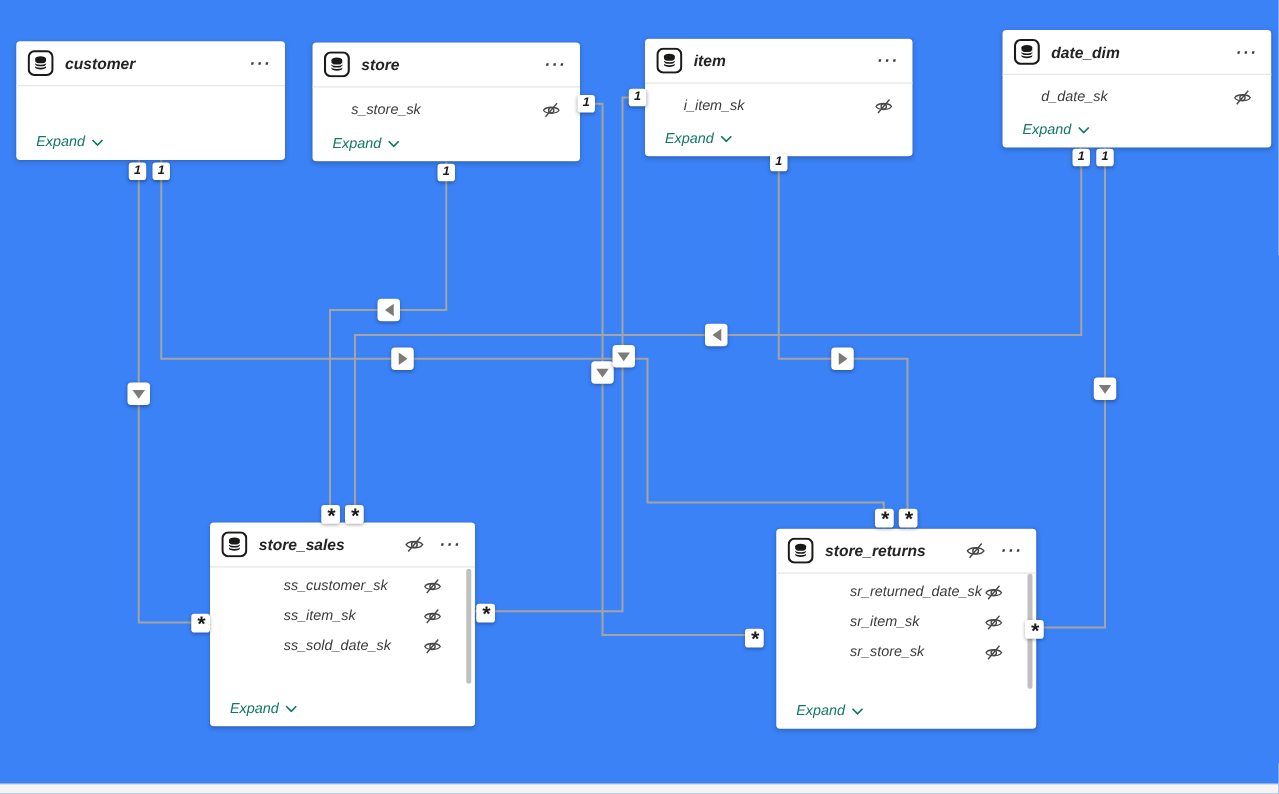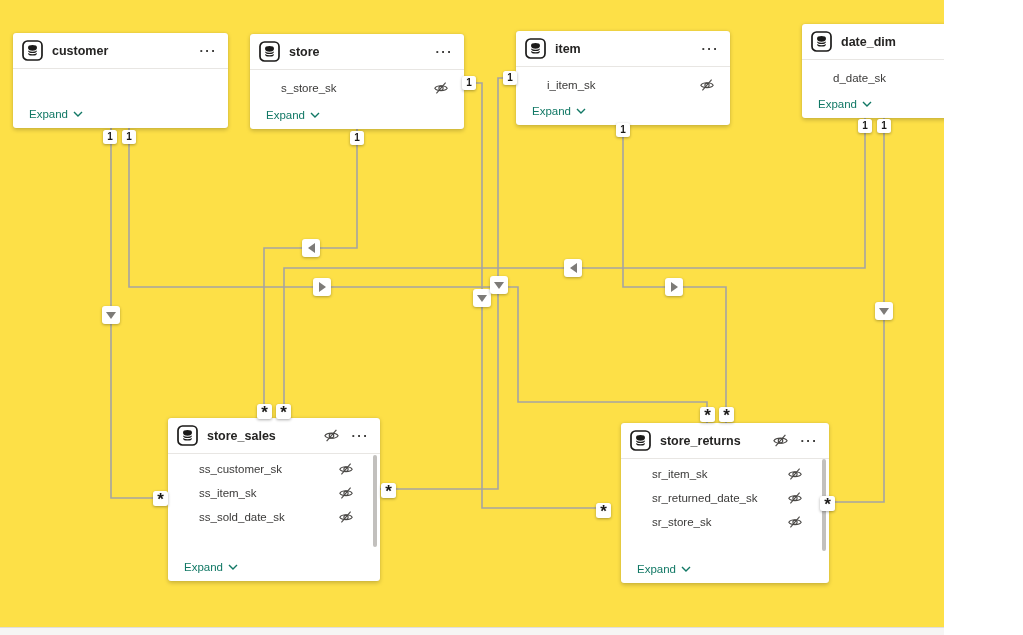--- a/index.html
+++ b/index.html
@@ -1,33 +1,33 @@
 <!DOCTYPE html>
 <html><head>
 <meta charset="utf-8">
 <style>
   html,body{margin:0;padding:0;}
-  .canvas{position:relative;width:944px;height:635px;background:#fde047;overflow:hidden;
-          font-family:"Liberation Sans",sans-serif;}
+  .canvas{position:relative;width:1023px;height:635px;background:#3b82f6;overflow:hidden;
+          font-family:"Liberation Sans",sans-serif;font-style:italic;}
   svg.wires{position:absolute;left:0;top:0;}
   .wire{fill:none;stroke:#a6a4a1;stroke-width:1.6px;}
 
   
   .tcard{position:absolute;background:#ffffff;border-radius:3px;
          box-shadow:0 1.6px 4px rgba(0,0,0,.20), 0 0 1px rgba(0,0,0,.12);}
   .hdr{display:flex;align-items:center;height:35px;padding:0 11px 0 9px;
        border-bottom:1px solid #e8e6e3;}
   .ticon{width:21px;height:21px;margin-right:9px;flex:0 0 auto;}
   .tname{font-size:12.5px;font-weight:700;color:#252423;flex:1;white-space:nowrap;}
   .heye{margin-right:12px;display:flex;}
   .more{color:#3b3a39;font-weight:700;font-size:13px;letter-spacing:1.5px;line-height:10px;cursor:pointer;}
   .frow{display:flex;align-items:center;padding:0 12px 0 31px;}
   .dimcard .frow{height:30px;margin-top:3px;}
   .factcard .frow{height:24px;}
-  .factcard .fields{padding-top:3px;}
+  .factcard .fields{padding-top:3px;margin-left:28px;}
   .fname{font-size:11.5px;color:#3b3a39;flex:1;white-space:nowrap;}
   .feye{display:flex;margin-right:14px;}
   .dimcard .feye{margin-right:3px;}
   .expand{position:absolute;bottom:8px;left:16px;color:#117865;font-size:11.5px;
           display:flex;align-items:center;gap:5px;cursor:pointer;}
   .vscroll{position:absolute;right:3px;width:4px;background:#c2c0bd;border-radius:2px;}
 
   
   .mk{position:absolute;background:#fff;border-radius:2.5px;color:#1b1a19;text-align:center;
       box-shadow:0 1px 3px rgba(0,0,0,.33);}
@@ -257,31 +257,31 @@
         <svg width="17" height="17" viewBox="0 0 16 16" fill="none" stroke="#4a4846" stroke-width="1.1">
             <path d="M1.8 8.2 C3.8 5 12.2 5 14.2 8.2 C12.2 11.4 3.8 11.4 1.8 8.2 Z"></path>
             <circle cx="8" cy="8.2" r="2.1"></circle>
             <line x1="12.6" y1="2.6" x2="3.4" y2="13.4"></line>
           </svg>
       </span>
       <span class="more">···</span>
     </div>
     <div class="fields">
       <div class="frow">
+        <span class="fname">sr_returned_date_sk</span>
+        <span class="feye">
+            <svg width="16" height="16" viewBox="0 0 16 16" fill="none" stroke="#4a4846" stroke-width="1.1">
+              <path d="M1.8 8.2 C3.8 5 12.2 5 14.2 8.2 C12.2 11.4 3.8 11.4 1.8 8.2 Z"></path>
+              <circle cx="8" cy="8.2" r="2.1"></circle>
+              <line x1="12.6" y1="2.6" x2="3.4" y2="13.4"></line>
+            </svg>
+          </span>
+      </div>
+      <div class="frow">
         <span class="fname">sr_item_sk</span>
-        <span class="feye">
-            <svg width="16" height="16" viewBox="0 0 16 16" fill="none" stroke="#4a4846" stroke-width="1.1">
-              <path d="M1.8 8.2 C3.8 5 12.2 5 14.2 8.2 C12.2 11.4 3.8 11.4 1.8 8.2 Z"></path>
-              <circle cx="8" cy="8.2" r="2.1"></circle>
-              <line x1="12.6" y1="2.6" x2="3.4" y2="13.4"></line>
-            </svg>
-          </span>
-      </div>
-      <div class="frow">
-        <span class="fname">sr_returned_date_sk</span>
         <span class="feye">
             <svg width="16" height="16" viewBox="0 0 16 16" fill="none" stroke="#4a4846" stroke-width="1.1">
               <path d="M1.8 8.2 C3.8 5 12.2 5 14.2 8.2 C12.2 11.4 3.8 11.4 1.8 8.2 Z"></path>
               <circle cx="8" cy="8.2" r="2.1"></circle>
               <line x1="12.6" y1="2.6" x2="3.4" y2="13.4"></line>
             </svg>
           </span>
       </div>
       <div class="frow">
         <span class="fname">sr_store_sk</span>

